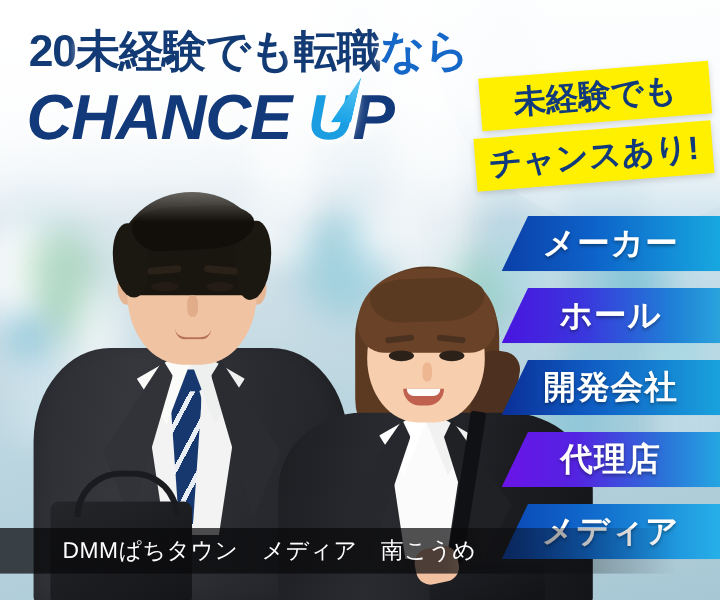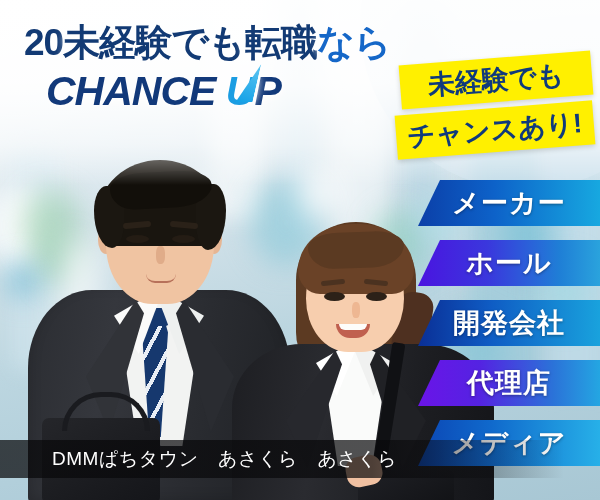--- a/index.html
+++ b/index.html
@@ -134,24 +134,23 @@
   .headline{
     position:absolute;left:24px;top:18px;white-space:nowrap;
     font-size:37px;font-weight:bold;letter-spacing:-1px;
     text-shadow:0 0 7px #fff,0 0 7px #fff,0 0 12px #fff;
   }
   .h-navy{color:#123a74;}
   .h-blue{color:#1567c8;}
 
   .logo{
     position:absolute;left:22px;top:68px;white-space:nowrap;
-    font-size:41px;font-weight:bold;font-style:italic;letter-spacing:-1px;
+    font-size:53px;font-weight:bold;font-style:italic;letter-spacing:-1px;
     color:#12397a;
     text-shadow:0 0 8px #fff,0 0 8px #fff,0 0 14px #fff;
-    margin-left:24px;
   }
   .logo .u-wrap{position:relative;display:inline-block;color:#1b9de2;}
   .logo .swoosh{
     position:absolute;right:-3px;top:-4px;width:17px;height:38px;
     background:linear-gradient(200deg,#5fc6f2,#12a0e6);
     clip-path:polygon(100% 0%,100% 100%,0% 100%);
     transform:skewX(-13deg);
   }
 
   
@@ -298,16 +297,16 @@
       <span>ホール</span>
     </div>
   <div class="cat" id="cat3">
       <span>代理店</span>
     </div>
   <div class="cat" id="cat4">
       <span>メディア</span>
     </div>
 
   <div class="caption">
-      <span>DMMぱちタウン　あさくら　あさくら</span>
+      <span>DMMぱちタウン　メディア　南こうめ</span>
     </div>
 
 </div>
 
 </body></html>

